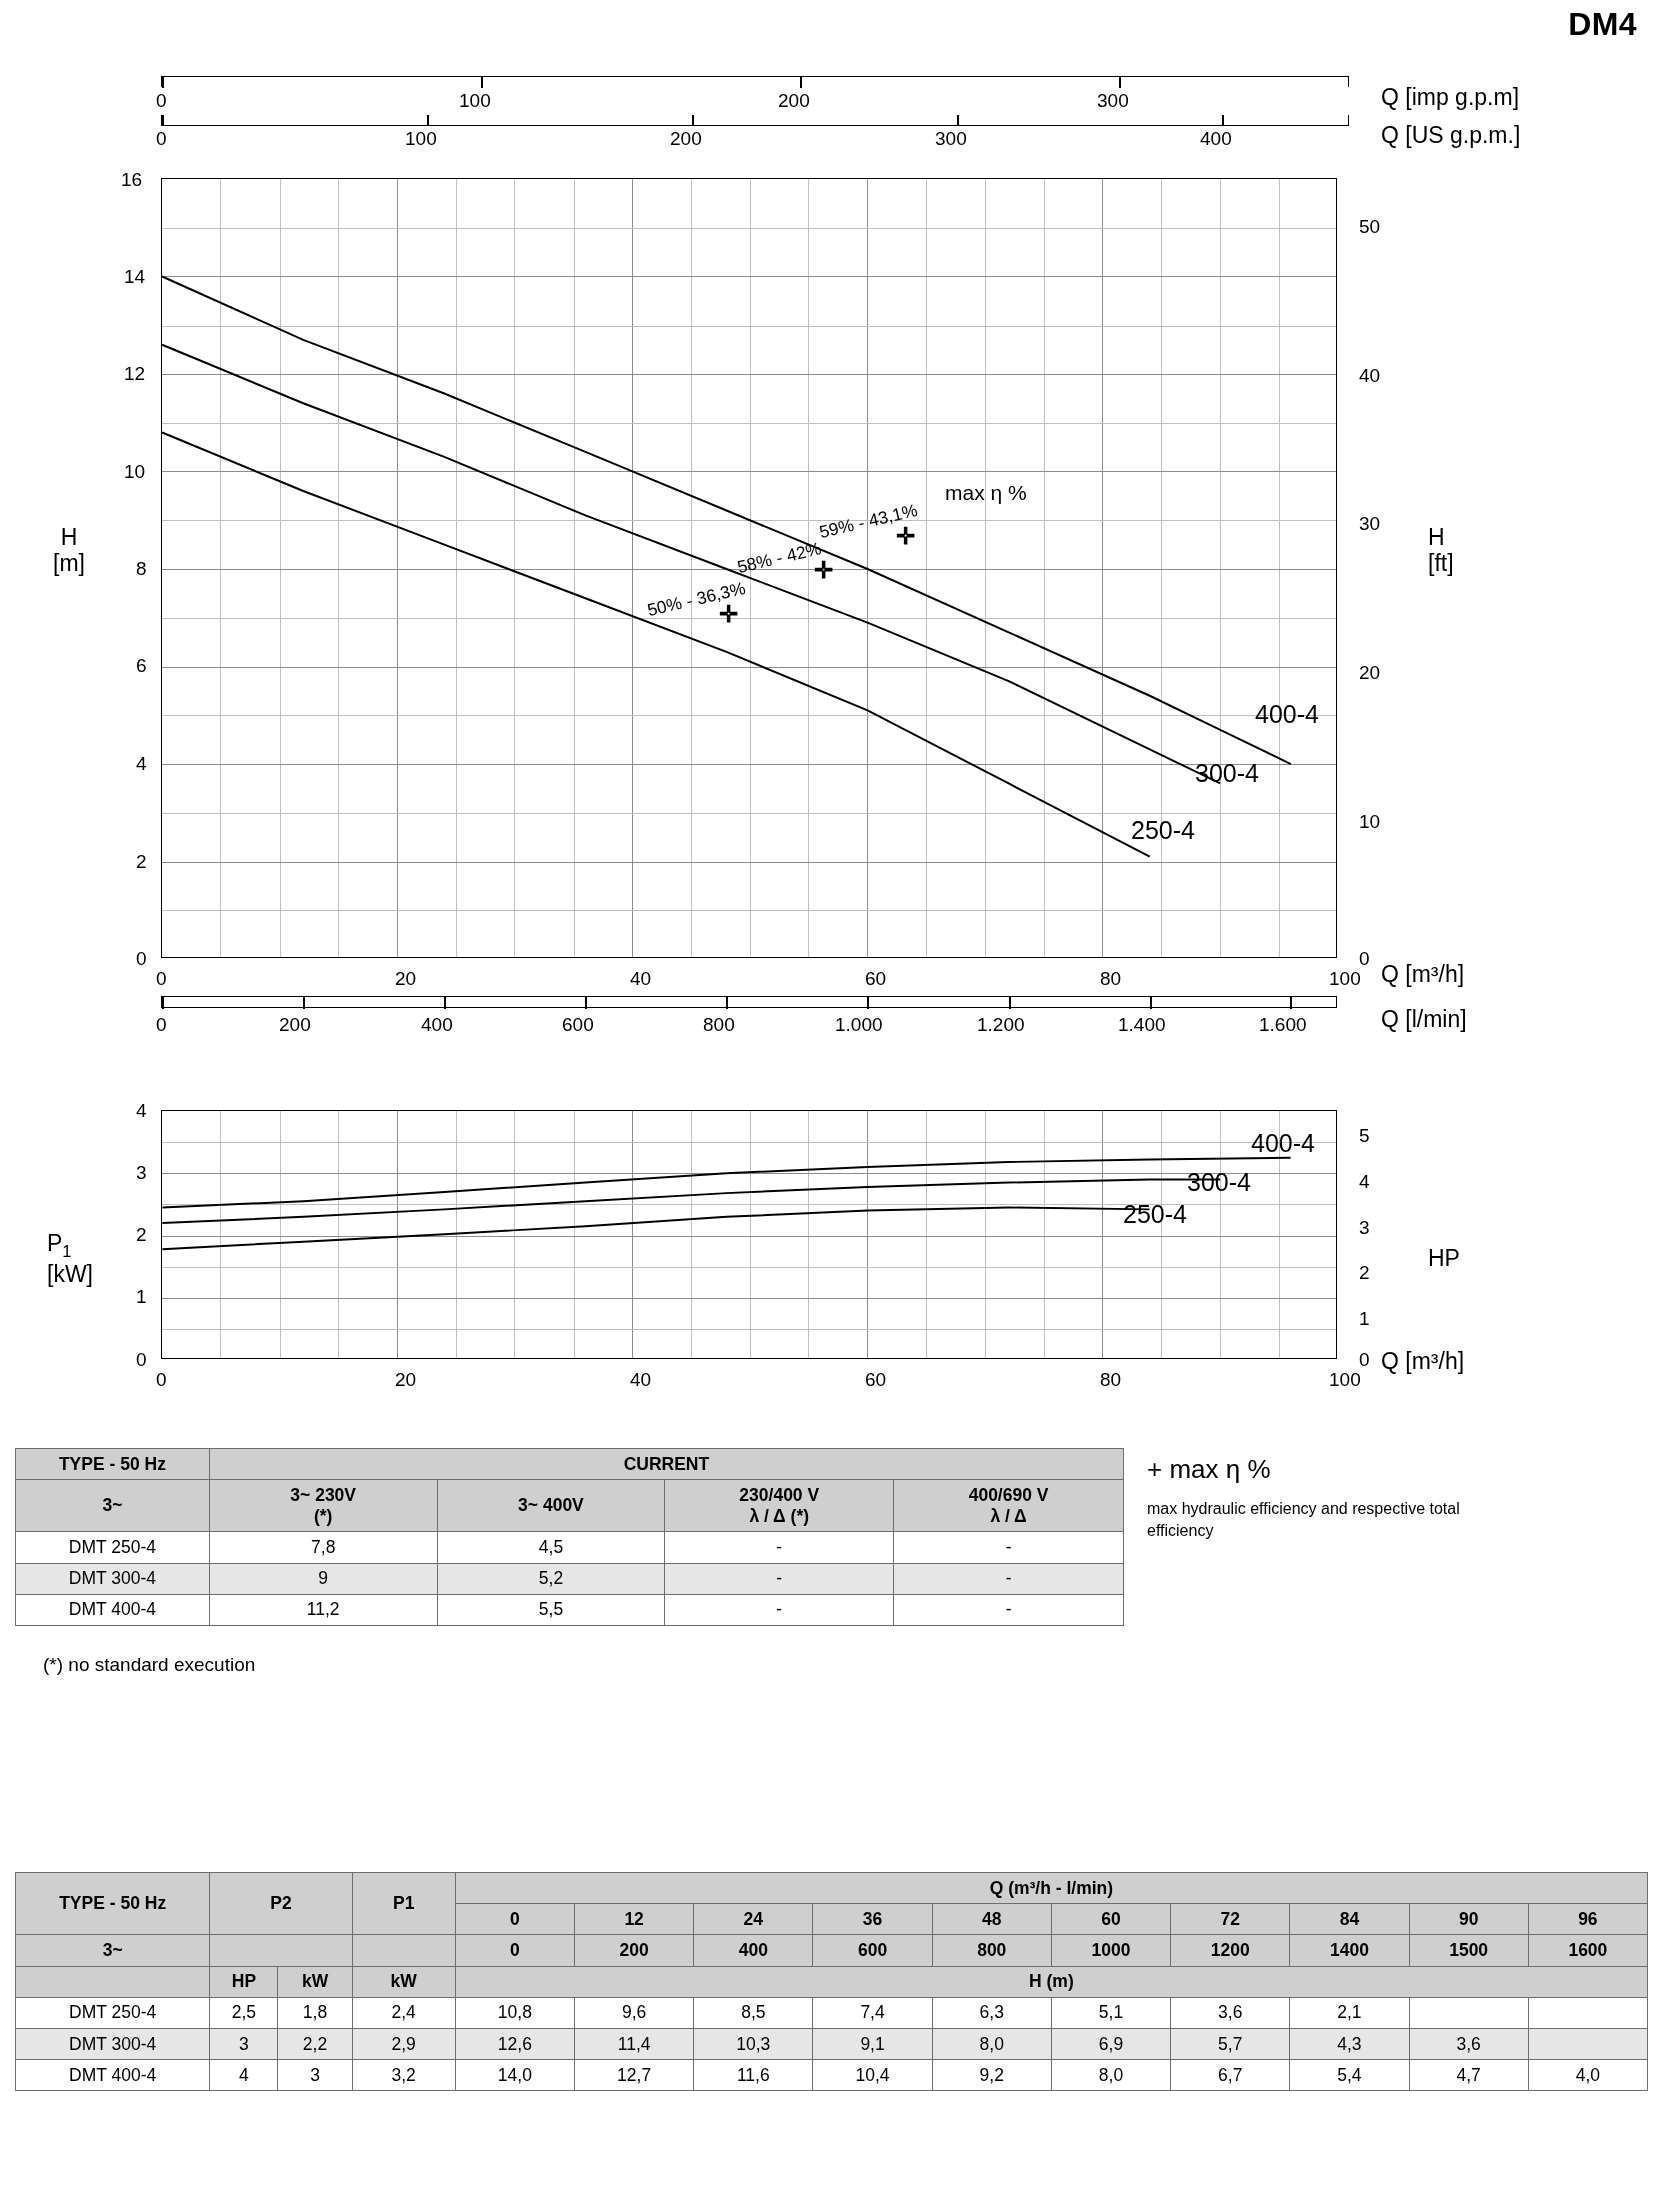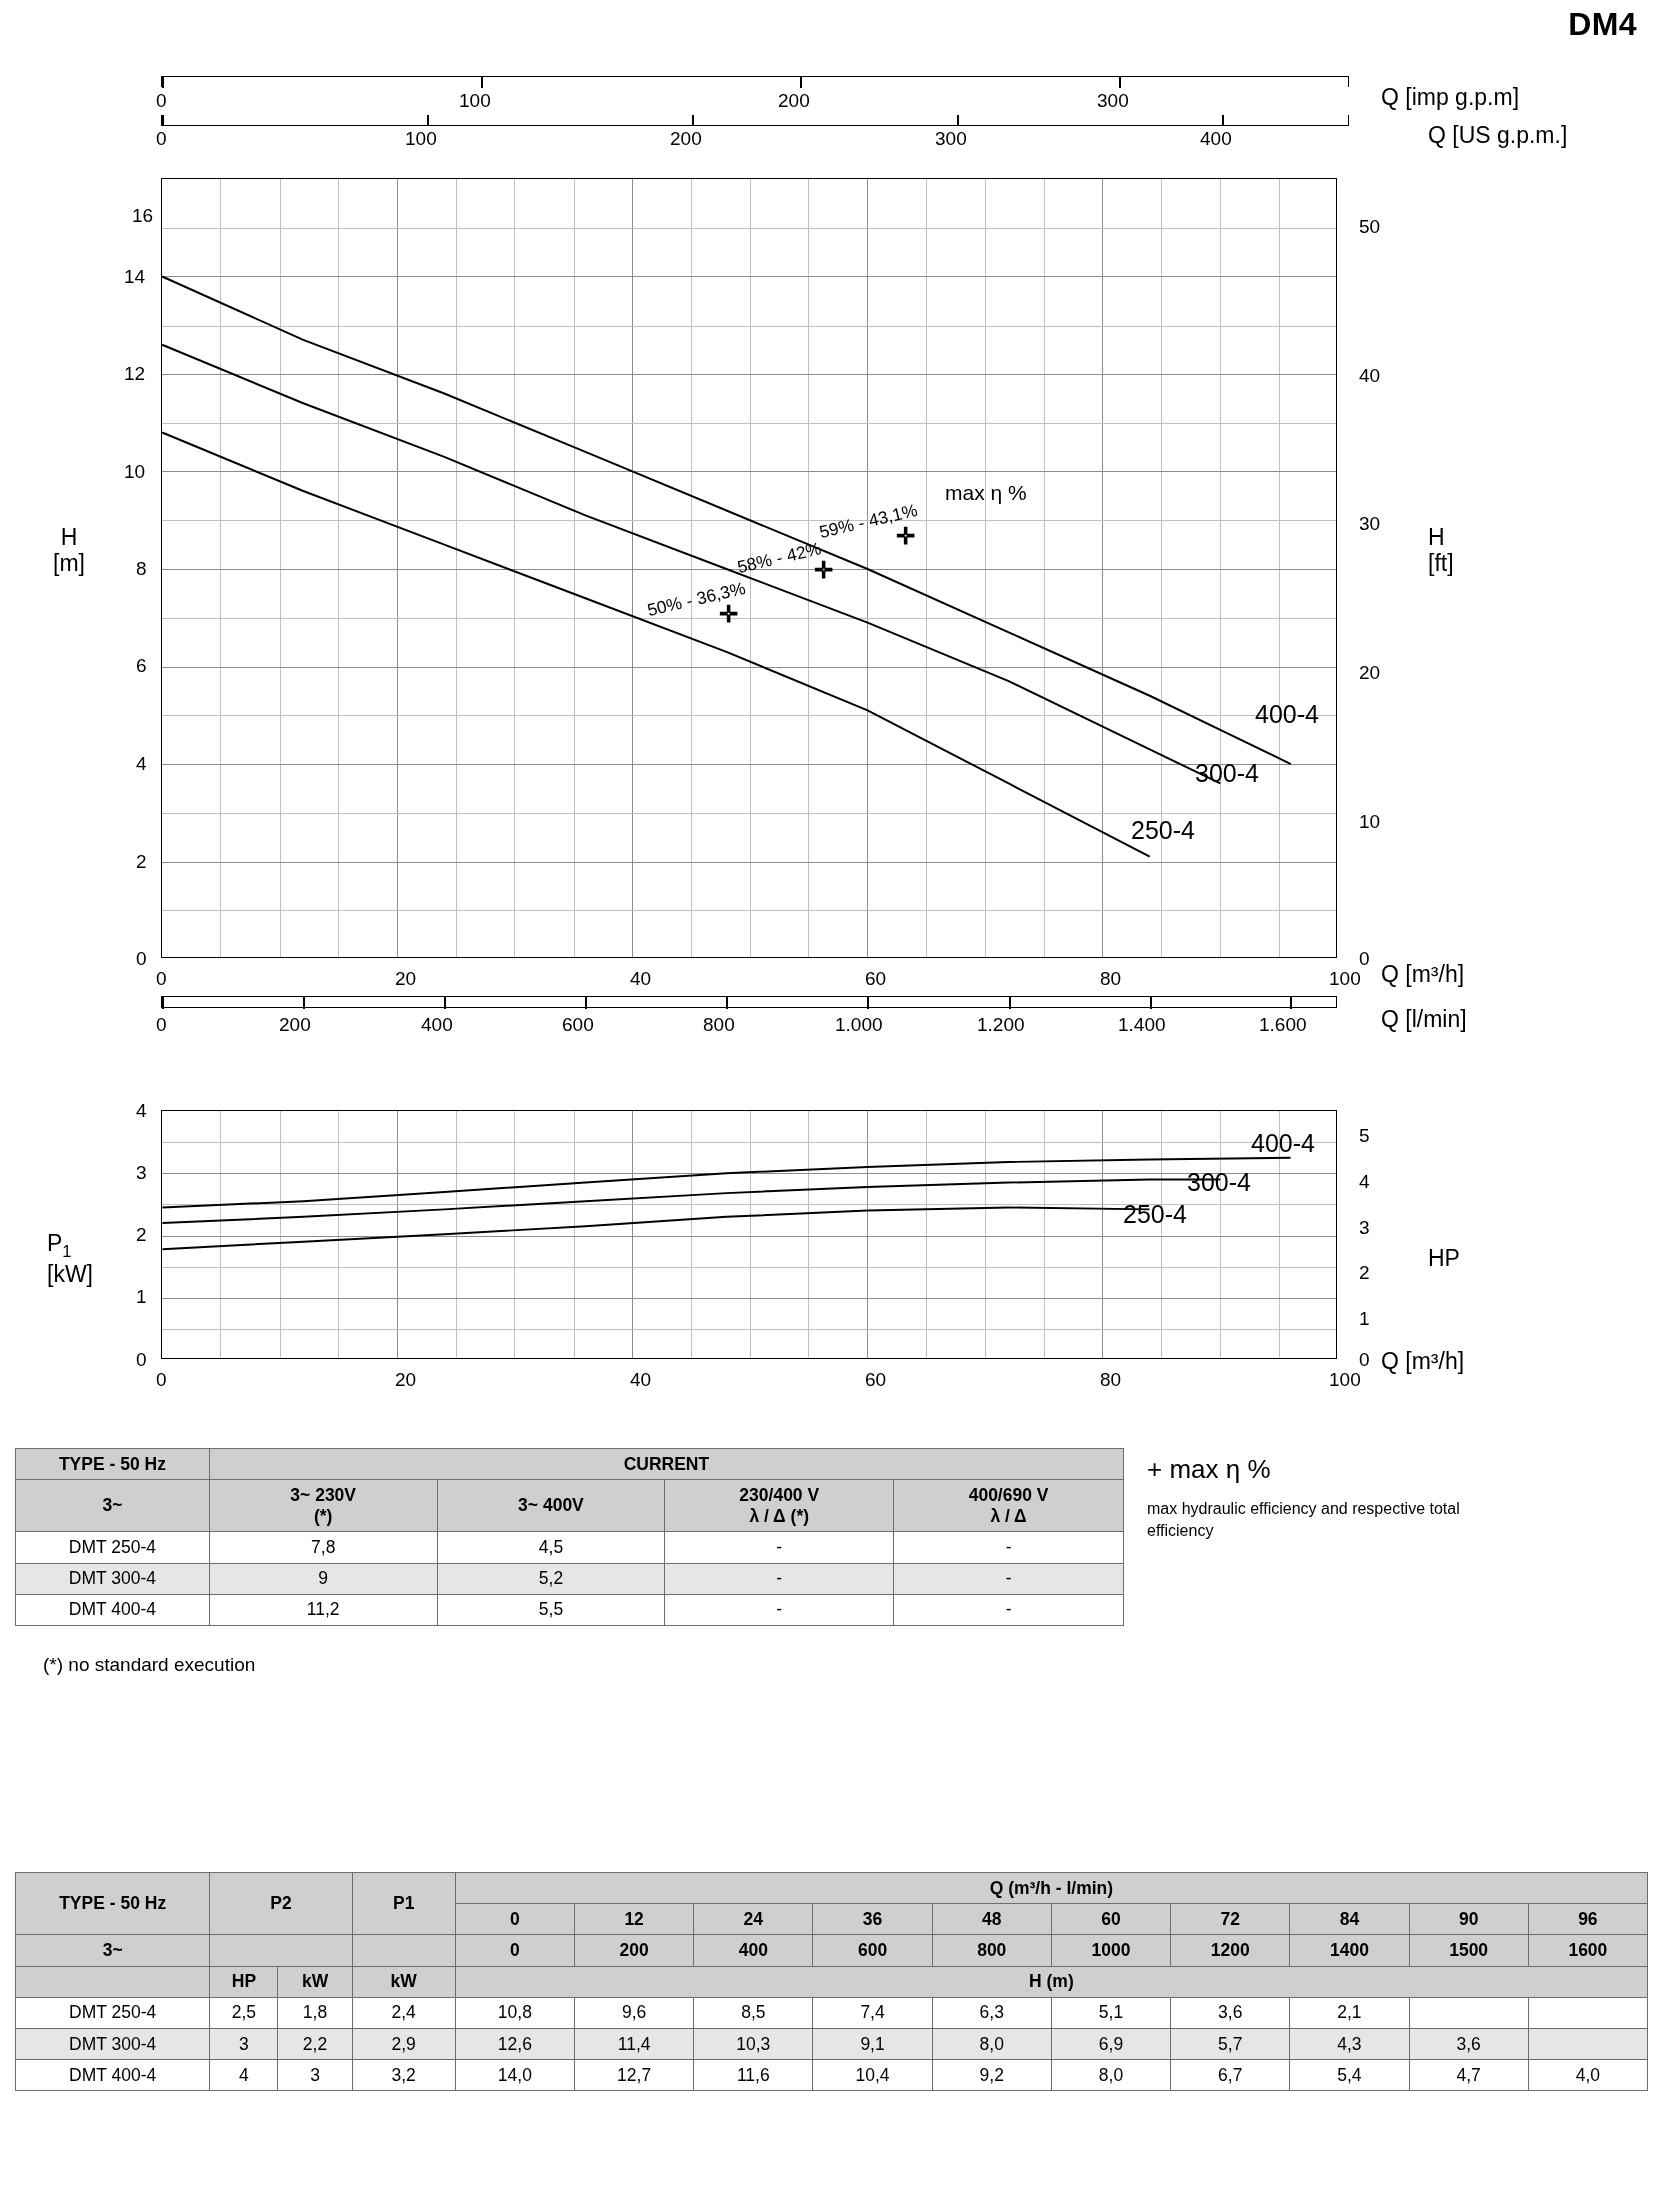--- a/index.html
+++ b/index.html
@@ -167,21 +167,21 @@
     <div class="scale-tick" style="left:265px; height:10.6px; top:0;"></div>
     <div class="scale-tick" style="left:530px; height:10.6px; top:0;"></div>
     <div class="scale-tick" style="left:795px; height:10.6px; top:0;"></div>
     <div class="scale-tick" style="left:1060px; height:10.6px; top:0;"></div>
   </div>
   <div class="tick-label" style="left:156px; top:128px;">0</div>
   <div class="tick-label" style="left:405px; top:128px;">100</div>
   <div class="tick-label" style="left:670px; top:128px;">200</div>
   <div class="tick-label" style="left:935px; top:128px;">300</div>
   <div class="tick-label" style="left:1200px; top:128px;">400</div>
-  <div class="side-label" style="left:1428px; top:122px;">Q [US g.p.m.]</div>
+  <div class="side-label" style="left:1381px; top:122px;">Q [US g.p.m.]</div>
 
   <div class="chart-frame" style="left:161px; top:178px; width:1176px; height:780px;">
 
     <div class="grid-v" style="left:58px; top:0; height:100%;"></div>
     <div class="grid-v" style="left:118px; top:0; height:100%;"></div>
     <div class="grid-v" style="left:176px; top:0; height:100%;"></div>
     <div class="grid-v major" style="left:235px; top:0; height:100%;"></div>
     <div class="grid-v" style="left:294px; top:0; height:100%;"></div>
     <div class="grid-v" style="left:352px; top:0; height:100%;"></div>
     <div class="grid-v" style="left:412px; top:0; height:100%;"></div>
@@ -232,21 +232,21 @@
 
   <div class="eff-label" style="left:650px; top:600px; transform:rotate(-13deg);">50% - 36,3%</div>
   <div class="eff-label" style="left:740px; top:557px; transform:rotate(-13deg);">58% - 42%</div>
   <div class="eff-label" style="left:822px; top:522px; transform:rotate(-13deg);">59% - 43,1%</div>
   <div class="maxeta" style="left:945px; top:481px;">max η %</div>
 
   <div class="curve-label" style="left:1255px; top:700px;">400-4</div>
   <div class="curve-label" style="left:1195px; top:759px;">300-4</div>
   <div class="curve-label" style="left:1131px; top:816px;">250-4</div>
 
-  <div class="tick-label" style="left:132px; top:169px;margin-top:36px;">16</div>
+  <div class="tick-label" style="left:121px; top:169px;">16</div>
   <div class="tick-label" style="left:124px; top:266px;">14</div>
   <div class="tick-label" style="left:124px; top:363px;">12</div>
   <div class="tick-label" style="left:124px; top:461px;">10</div>
   <div class="tick-label" style="left:136px; top:558px;">8</div>
   <div class="tick-label" style="left:136px; top:655px;">6</div>
   <div class="tick-label" style="left:136px; top:753px;">4</div>
   <div class="tick-label" style="left:136px; top:851px;">2</div>
   <div class="tick-label" style="left:136px; top:948px;">0</div>
 
   <div class="tick-label" style="left:1359px; top:216px;">50</div>

